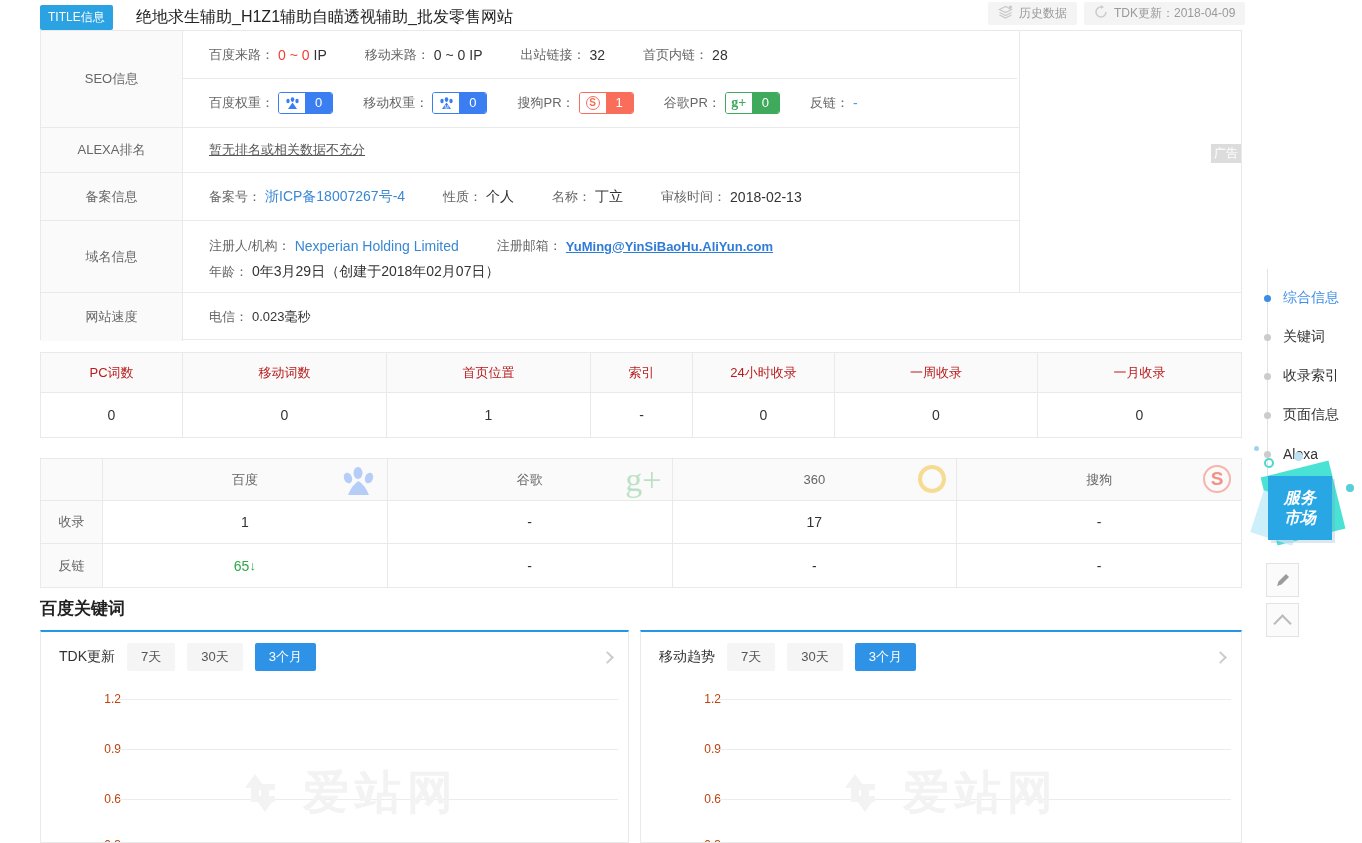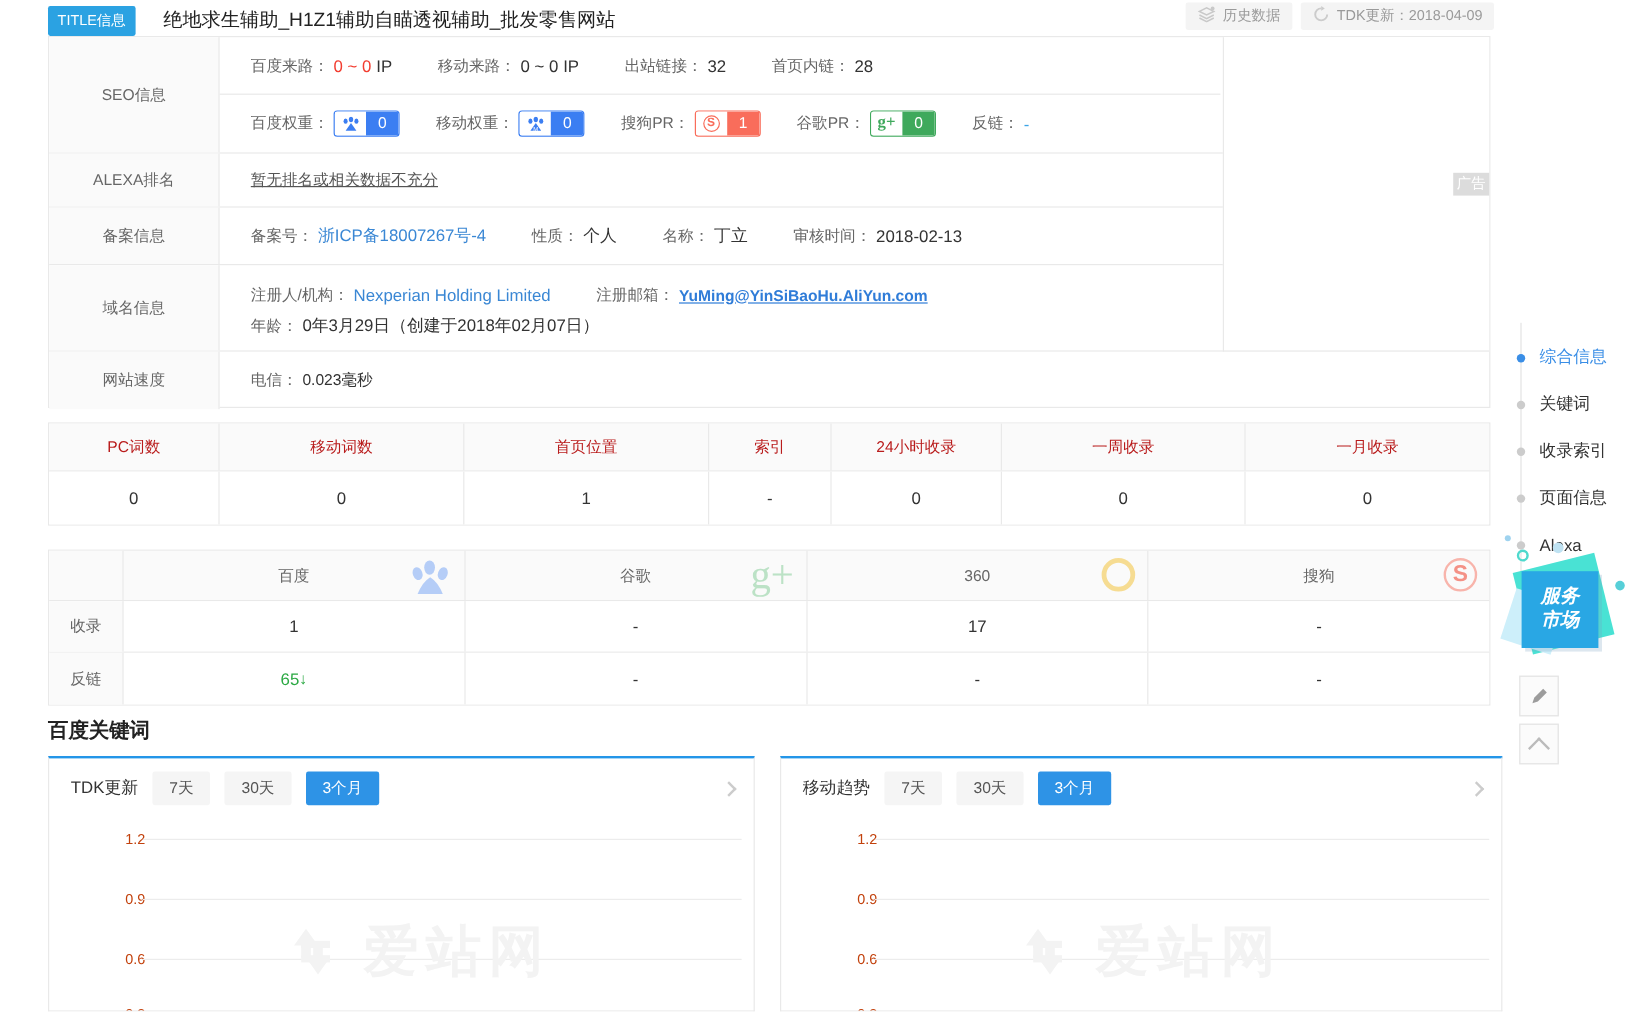--- a/index.html
+++ b/index.html
@@ -91,21 +91,21 @@
   .green-val { color:#2ca944; }
   .down-arrow { color:#2ca944; font-size:13px; font-weight:bold; }
 
   
   .kw-title { position:absolute; left:40px; top:597px; font-size:17px; font-weight:bold; color:#222; }
 
   
   .panel { position:absolute; top:630px; height:213px; background:#fff;
     border:1px solid #e9e9e9; border-top:2px solid #2496e8; overflow:hidden; }
   .panel.pleft { left:40px; width:589px; }
-  .panel.pright { left:640px; width:602px;margin-left:10px; }
+  .panel.pright { left:640px; width:602px; }
   .panel-head { display:flex; align-items:center; padding:11px 16px 0 18px; gap:12px; }
   .panel-title { font-size:14px; color:#333; }
   .range-btn { background:#f5f5f5; color:#555; font-size:13px; padding:5px 14px;
     border:none; border-radius:2px; cursor:pointer; }
   .range-btn.active { background:#2e93e6; color:#fff; }
   .chev-right { margin-left:auto; width:9px; height:9px; border-top:2px solid #ccc;
     border-right:2px solid #ccc; transform:rotate(45deg); cursor:pointer; }
   .ytick { position:absolute; left:20px; width:60px; text-align:right; font-size:12px; color:#c2410c; }
   .gridline { position:absolute; left:78px; right:10px; height:1px; background:#ececec; }
   .watermark { position:absolute; left:190px; top:130px; display:flex; align-items:center; gap:14px;

